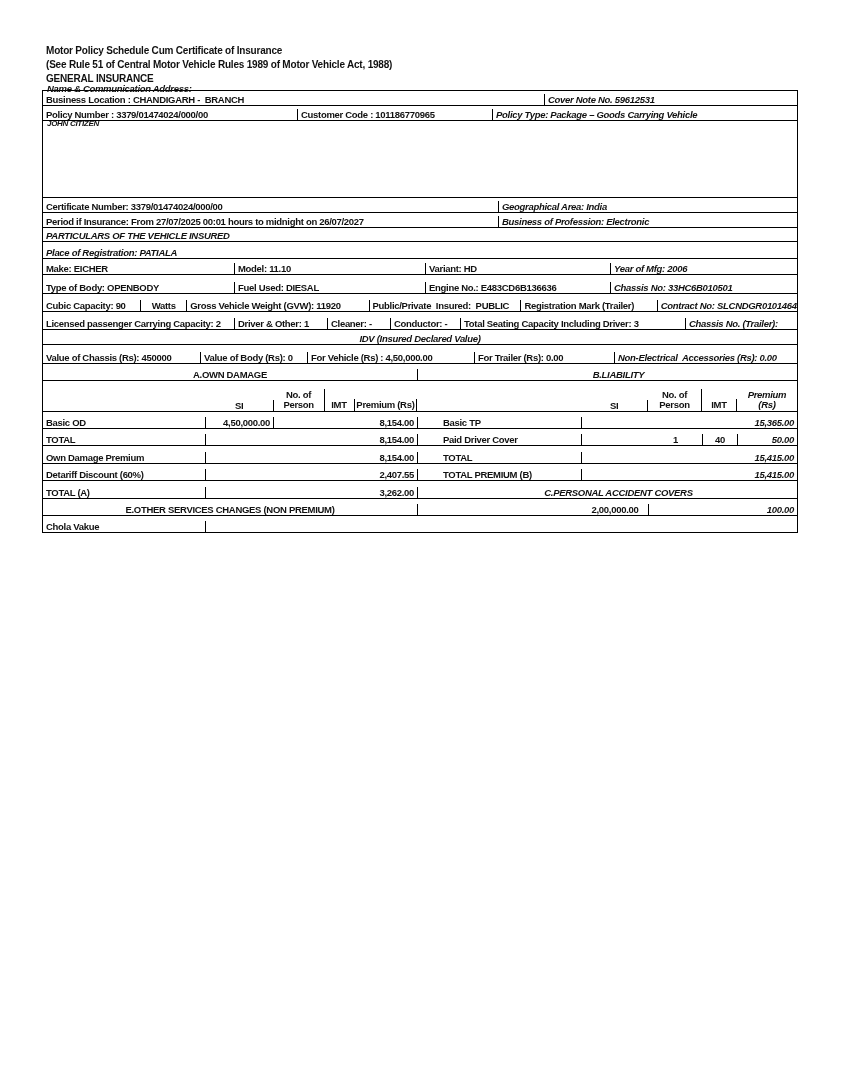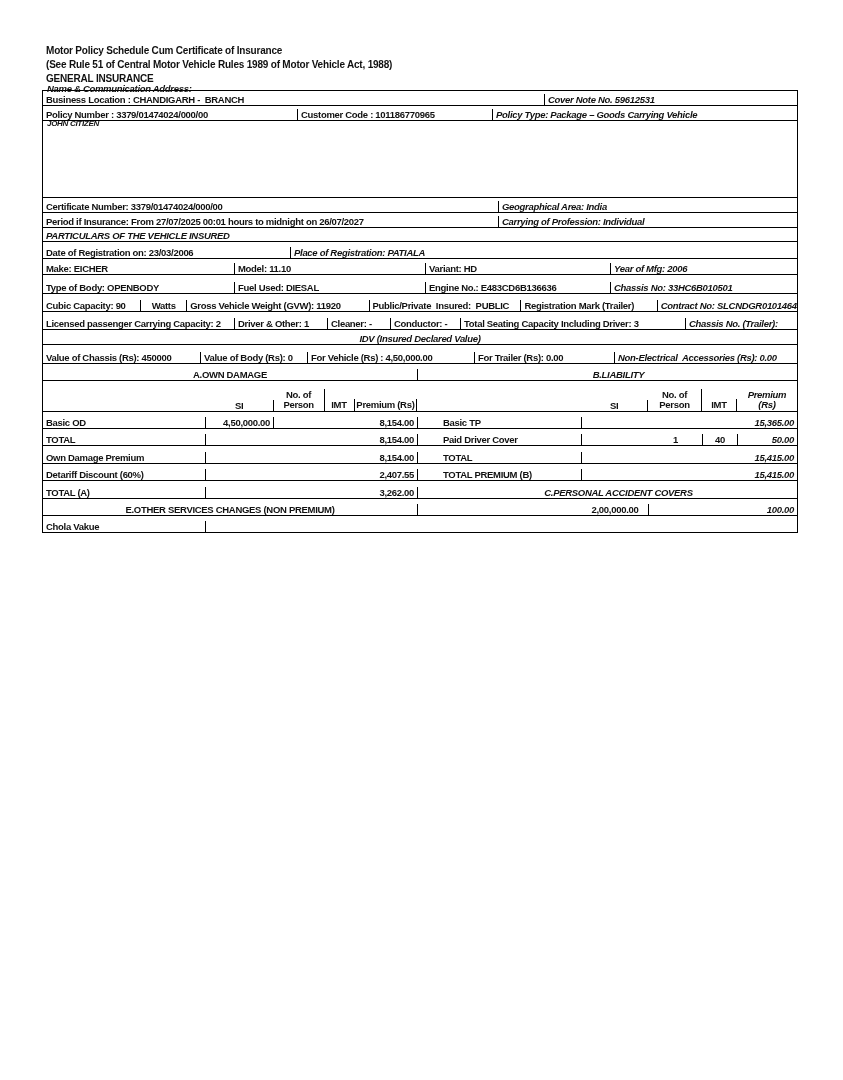--- a/index.html
+++ b/index.html
@@ -59,29 +59,28 @@
       </div>
     </div>
 
     <div class="trow" style="height:14px">
       <div class="tcell" style="width:456px">Certificate Number: 3379/01474024/000/00</div>
       <div class="tcell grow">Geographical Area: India</div>
     </div>
 
     <div class="trow" style="height:14px">
       <div class="tcell" style="width:456px">Period if Insurance: From 27/07/2025 00:01 hours to midnight on 26/07/2027</div>
-      <div class="tcell grow">Carrying of Profession: Individual</div>
+      <div class="tcell grow">Business of Profession: Electronic</div>
     </div>
 
     <div class="trow" style="height:13px">
       <div class="tcell grow">PARTICULARS OF THE VEHICLE INSURED</div>
     </div>
 
     <div class="trow" style="height:16px">
-      <div class="tcell" style="width:248px">Date of Registration on: 23/03/2006</div>
       <div class="tcell" style="width:257px">Place of Registration: PATIALA</div>
     </div>
 
     <div class="trow" style="height:15px">
       <div class="tcell" style="width:192px">Make: EICHER</div>
       <div class="tcell" style="width:191px">Model: 11.10</div>
       <div class="tcell" style="width:185px">Variant: HD</div>
       <div class="tcell grow">Year of Mfg: 2006</div>
     </div>
 

